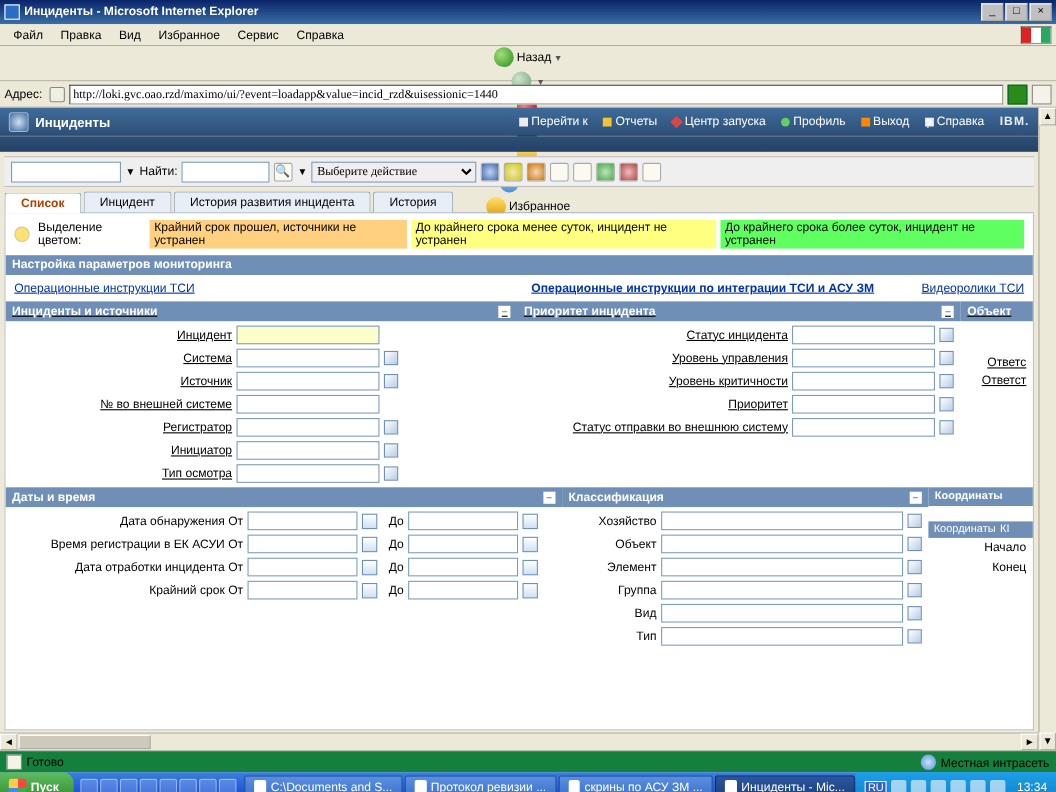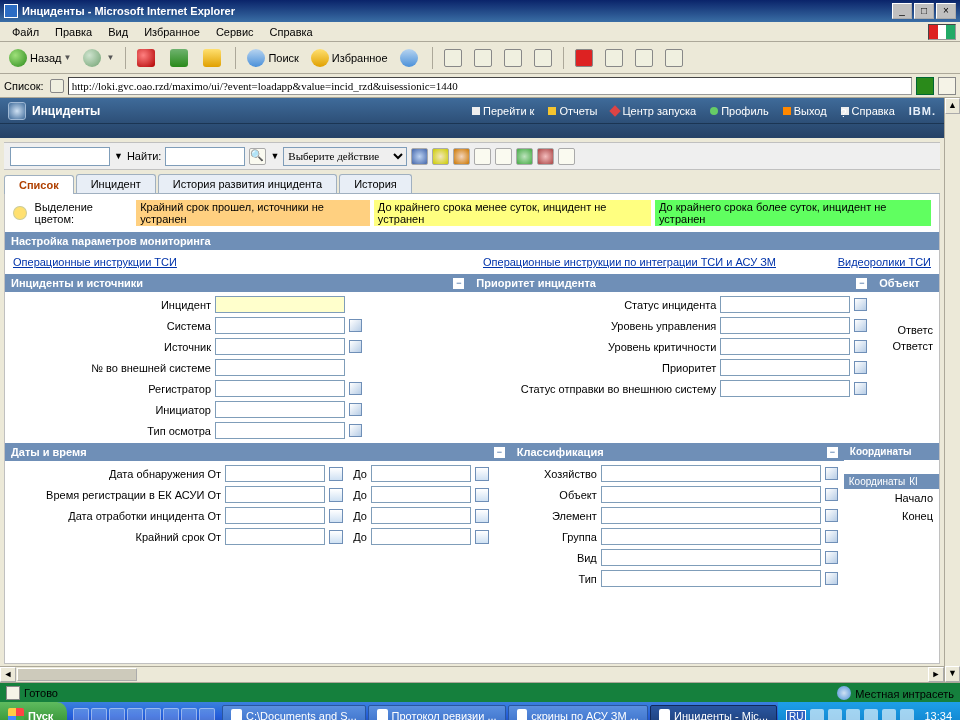--- a/index.html
+++ b/index.html
@@ -8,21 +8,21 @@
 
 .titlebar { height: 22px; background: linear-gradient(#0a246a,#3a6ea5); color:#fff; display:flex; align-items:center; padding:0 4px; }
 .titlebar .ie-icon { width:14px; height:14px; background:#2b6cc4; margin-right:4px; border:1px solid #fff; }
 .titlebar .caption { flex:1; font-weight:bold; font-size:11px; }
 .titlebar .winbtn { width:20px; height:16px; background:#c0c0c0; border:1px outset #fff; margin-left:2px; text-align:center; line-height:13px; color:#000; font-size:10px; cursor:pointer; }
 
 .menubar { height:20px; background:#ece9d8; border-bottom:1px solid #aca899; display:flex; align-items:center; padding:0 4px; }
 .menubar span { padding:2px 8px; cursor:default; }
 .menubar .flag { margin-left:auto; width:28px; height:16px; background:linear-gradient(90deg,#d22 33%,#fff 33% 66%,#2a6 66%); border:1px inset #999; }
 
-.ietoolbar { height:32px; background:#ece9d8; border-bottom:1px solid #aca899; display:flex; align-items:center; padding:0 4px; gap:2px; }
+.ietoolbar { height:32px; background:#ece9d8; border-bottom:1px solid #aca899; display:flex; align-items:center; padding:0 4px; gap:2px;flex-direction:column; }
 .iebtn { height:24px; padding:0 4px; display:flex; align-items:center; border:1px solid transparent; border-radius:3px; cursor:pointer; }
 .iebtn .ic { width:18px; height:18px; border-radius:9px; display:inline-block; margin-right:3px; }
 .nav-back .ic { background:radial-gradient(circle at 35% 35%,#9fe07a,#2a8a1a); }
 .nav-back::after { content:"▼"; font-size:8px; margin-left:2px; color:#555; }
 .nav-fwd .ic { background:radial-gradient(circle at 35% 35%,#cfe4cf,#6fa06f); }
 .nav-fwd::after { content:"▼"; font-size:8px; margin-left:2px; color:#555; }
 .sep { width:1px; height:22px; background:#aca899; margin:0 4px; }
 .ic-stop { background:radial-gradient(circle at 35% 35%,#ff8080,#b00000)!important; border-radius:3px!important; }
 .ic-refresh { background:linear-gradient(#6fb36f,#2a8a1a)!important; border-radius:3px!important; }
 .ic-home { background:linear-gradient(#ffe070,#e0a000)!important; border-radius:3px!important; }
@@ -47,21 +47,21 @@
 .mk-y { background:#f4c430; } .mk-r { background:#d44; transform:rotate(45deg); } .mk-g { background:#6c6; border-radius:50%; } .mk-o { background:#f80; } .mk-w { background:#eee; }
 .ibm { margin-left:14px; font-weight:bold; letter-spacing:1px; font-size:11px; color:#e8f0fa; }
 
 .mx-subhdr { height:14px; background:linear-gradient(#2d4f77,#254166); }
 
 
 .mx-toolbar { height:28px; background:#efefef; border:1px solid #c0c0c0; border-left:none; border-right:none; display:flex; align-items:center; padding:0 6px; gap:4px; margin:4px 4px 0 4px; }
 .mx-toolbar select, .mx-toolbar input { height:19px; font:11px Tahoma; border:1px solid #7f9db9; }
 .tb-input { width:100px; }
 .tb-find { width:80px; }
-.tb-action { width:124px; }
+.tb-action { width:150px; }
 .tbic { width:17px; height:17px; display:inline-block; border:1px solid #aaa; background:#fafaf0; border-radius:2px; cursor:pointer; }
 .tbic.g { background:radial-gradient(circle,#bde3bd,#4a4); }
 .tbic.r { background:radial-gradient(circle,#f3bdbd,#a44); }
 .tbic.y { background:radial-gradient(circle,#f3e7bd,#cc0); }
 .tbic.b { background:radial-gradient(circle,#bdd3f3,#46a); }
 .tbic.o { background:radial-gradient(circle,#f3d5bd,#c70); }
 
 
 .mx-tabs { display:flex; margin:4px 4px 0 4px; border-bottom:1px solid #a0b0c0; }
 .mx-tab { padding:3px 14px; border:1px solid #a0b0c0; border-bottom:none; margin-right:2px; background:#e8eef6; border-radius:3px 3px 0 0; cursor:pointer; }
@@ -73,24 +73,24 @@
 .legend-row .qic { width:14px; height:14px; background:#ffe070; border:1px solid #cc9; border-radius:50%; margin-right:4px; }
 .leg { padding:1px 4px; }
 .leg1 { background:#ffd080; }
 .leg2 { background:#ffff80; }
 .leg3 { background:#60ff60; }
 
 .sec-hdr { background:#6f8fb7; color:#fff; font-weight:bold; padding:3px 6px; font-size:11px; }
 .link-row { display:flex; padding:6px 8px; }
 .link-row a { color:#0033aa; text-decoration:underline; cursor:pointer; }
 .link-row .r1 { flex:0 0 470px; }
-.link-row .r2 { flex:1; }
+.link-row .r2 { flex:1;font-weight:bold; }
 .link-row .r3 { text-align:right; }
 
-.columns { display:flex; }
+.columns { display:flex;text-decoration:underline; }
 .col { position:relative; }
 .col1 { width:510px; }
 .col2 { flex:1; }
 .col3 { width:72px; }
 .col-hdr { background:#6f8fb7; color:#fff; font-weight:bold; padding:3px 6px; display:flex; justify-content:space-between; align-items:center; }
 .col-hdr .mini { width:11px; height:11px; background:#fff; color:#6f8fb7; font-size:9px; line-height:11px; text-align:center; cursor:pointer; }
 
 .frow { display:flex; align-items:center; margin:4px 6px; gap:4px; }
 .frow label { text-align:right; font-size:11px; }
 .col1 .frow label { width:200px; }
@@ -229,21 +229,21 @@
     </div>
   <div class="iebtn">
       <span class="std-ic"></span>
     </div>
   <div class="iebtn">
       <span class="std-ic"></span>
     </div>
 </div>
 
 <div class="addrbar">
-  <span class="lbl">Список:</span>
+  <span class="lbl">Адрес:</span>
   <span class="std-ic" style="width:14px;height:14px"></span>
   <input type="text" value="http://loki.gvc.oao.rzd/maximo/ui/?event=loadapp&amp;value=incid_rzd&amp;uisessionic=1440" style="">
   <span class="go"></span>
   <span class="links"></span>
 </div>
 
 <div class="viewport">
 <div class="viewport-inner">
 
   <div class="mx-header">

